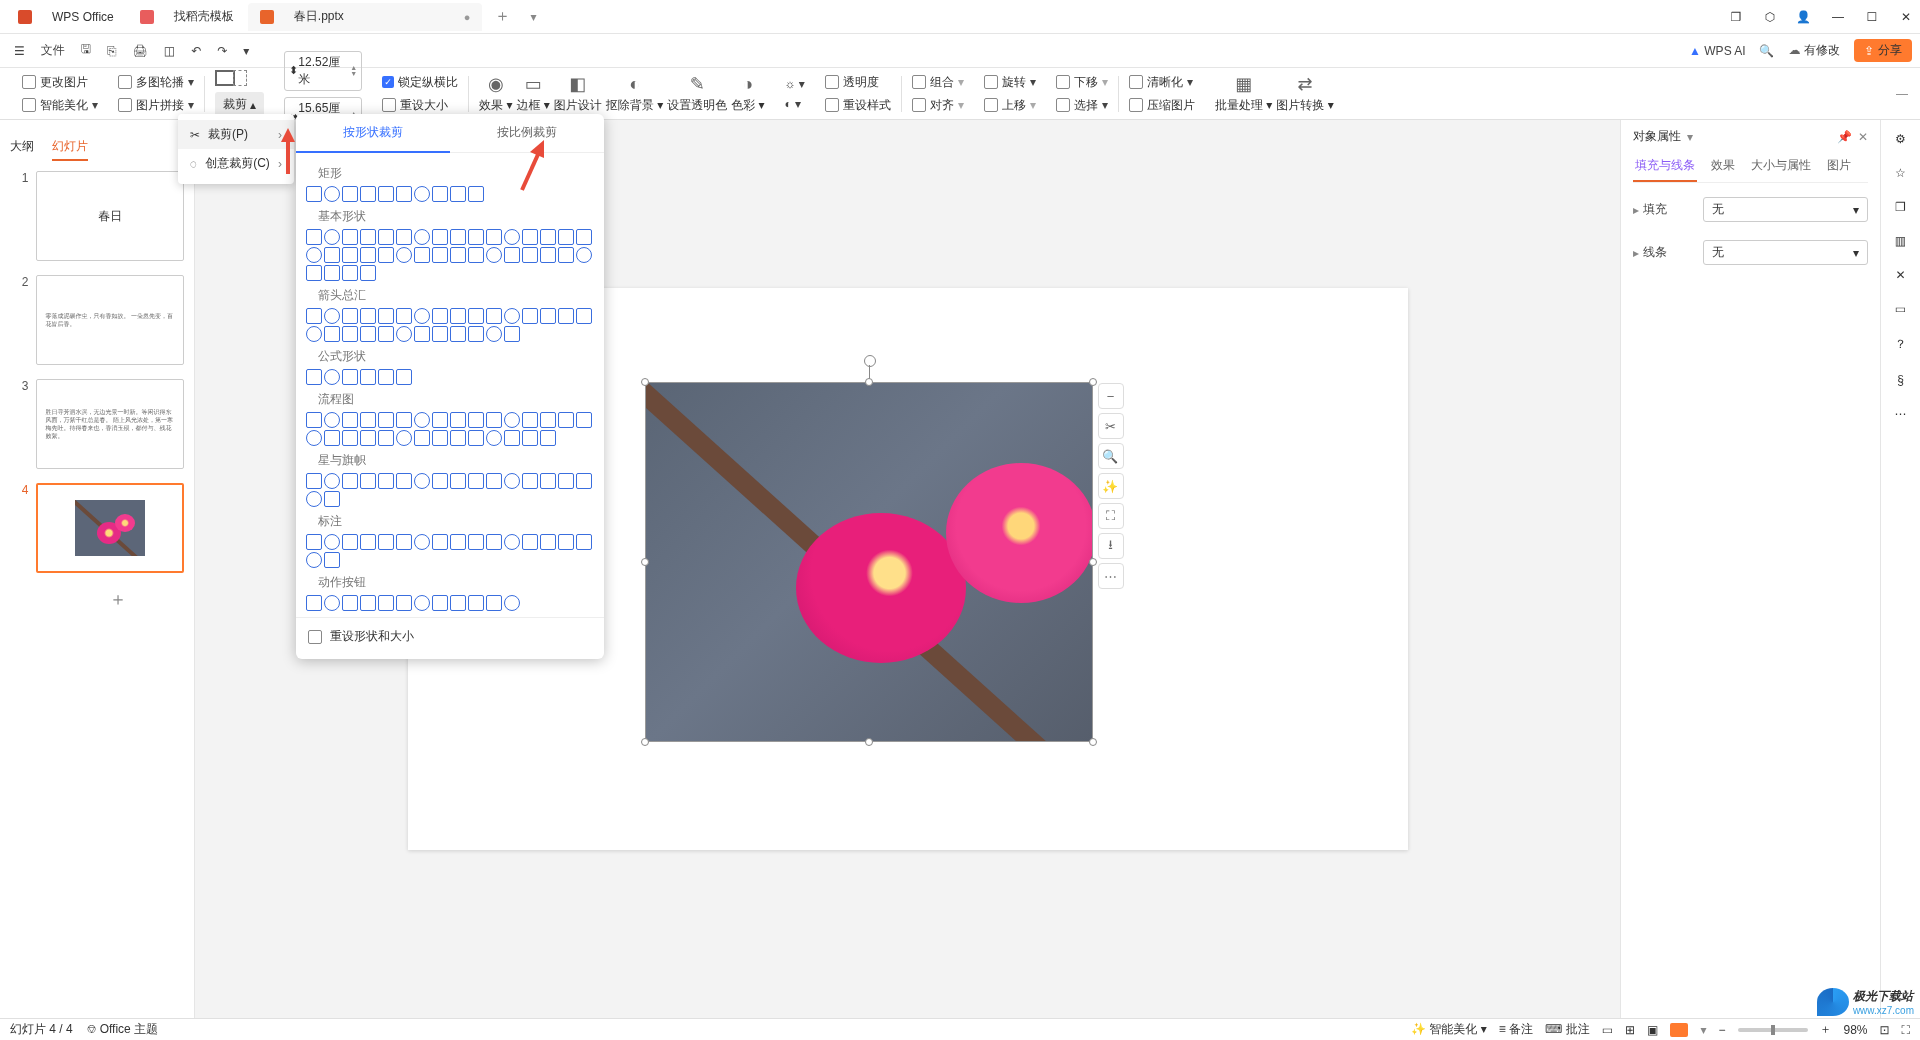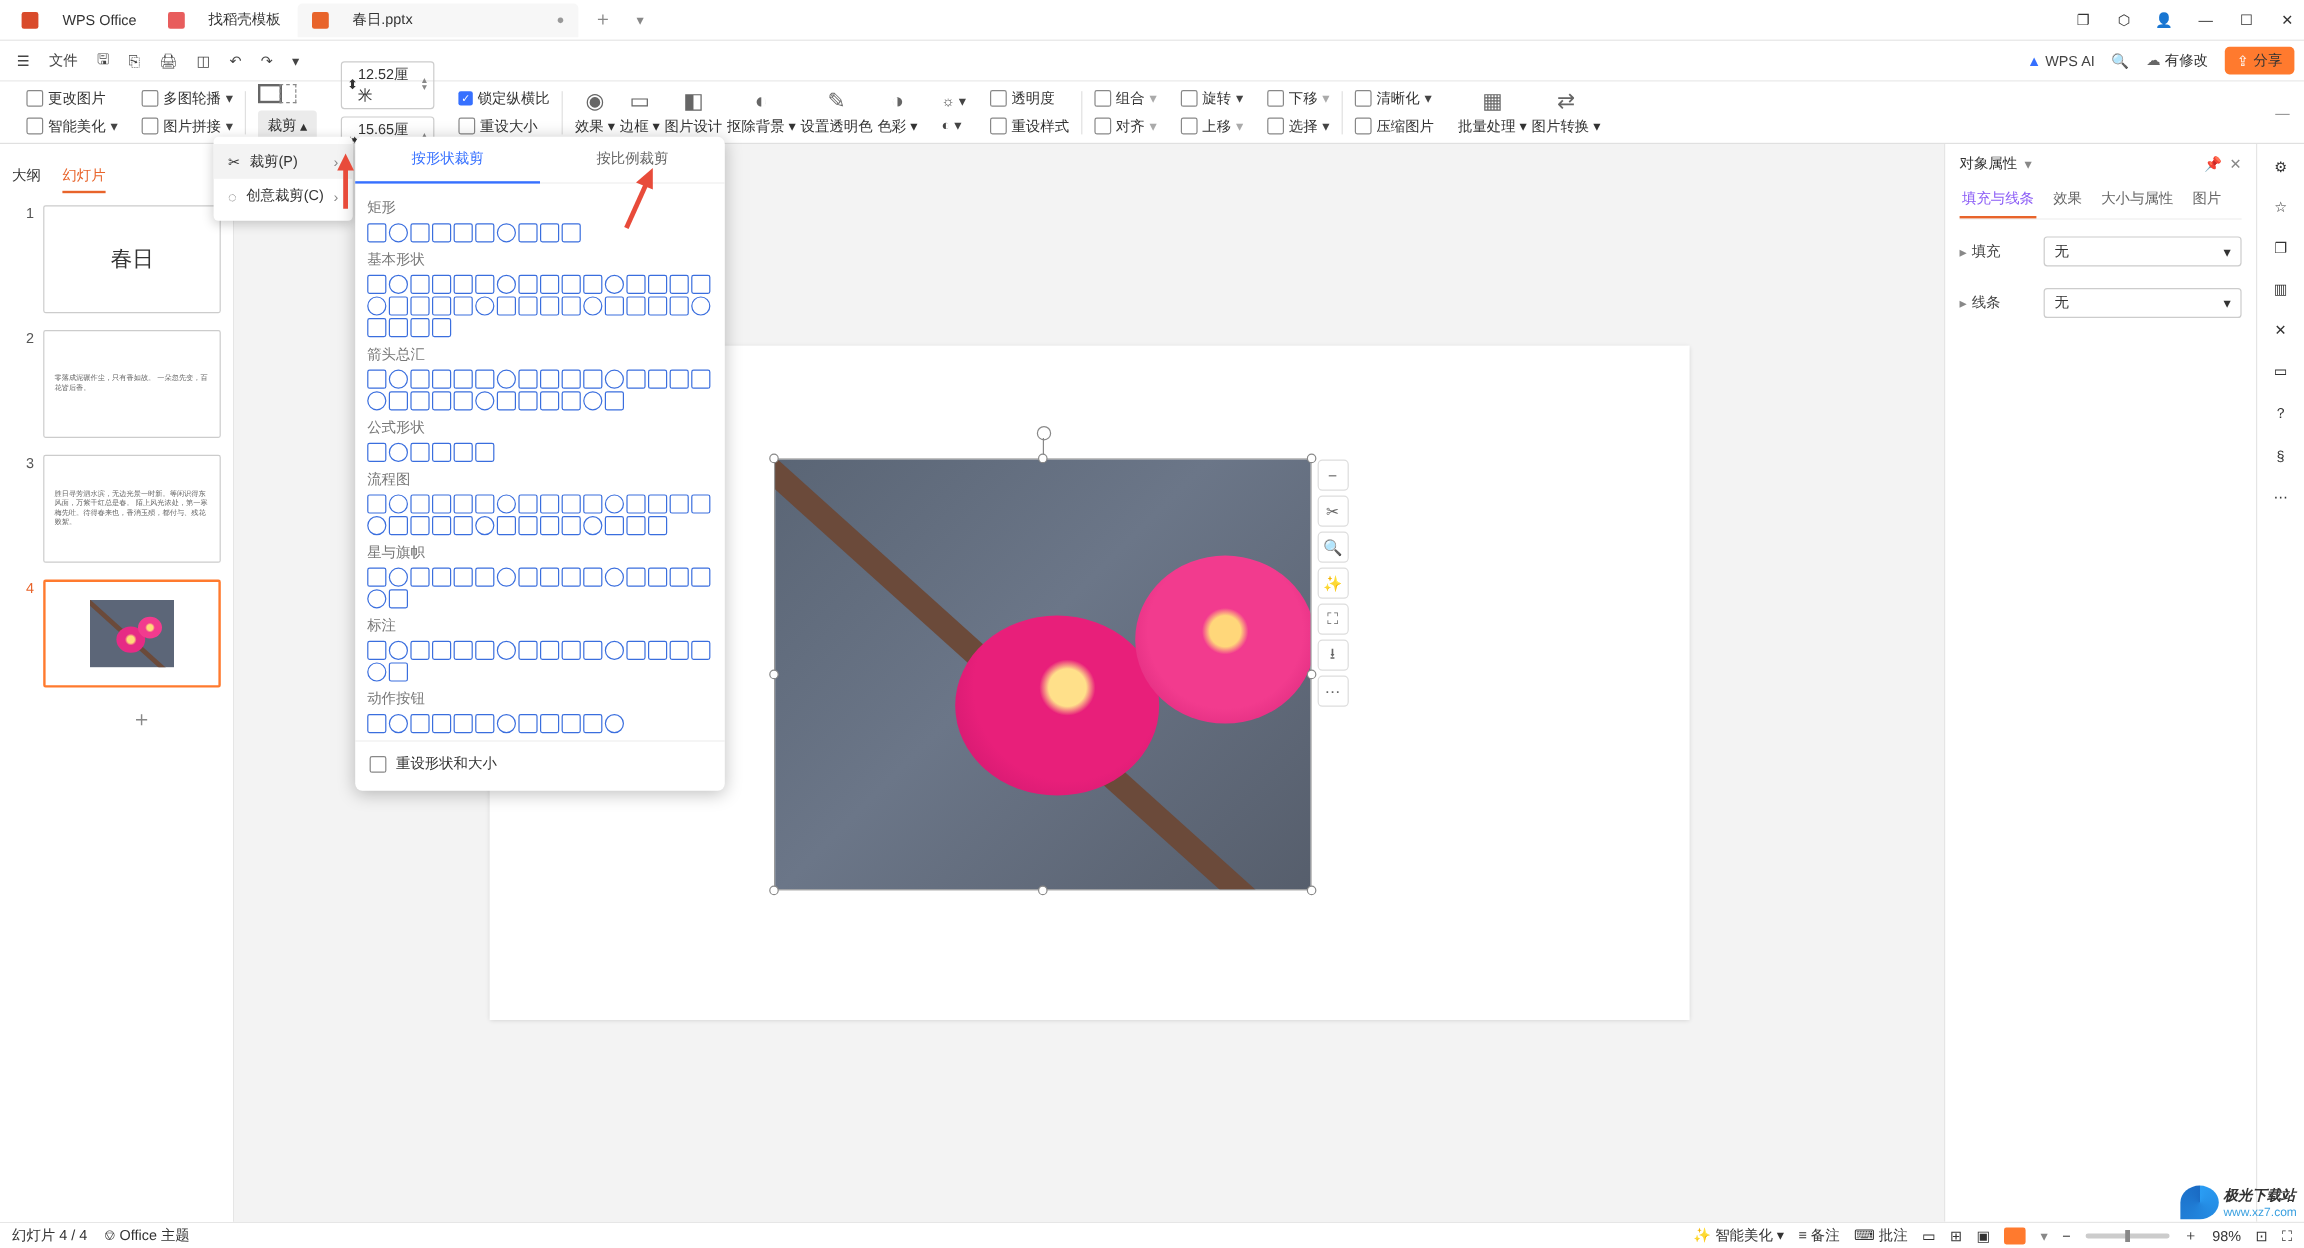--- a/index.html
+++ b/index.html
@@ -33,21 +33,21 @@
 .spin{display:flex;flex-direction:column;font-size:7px;line-height:6px;color:#888}
 .cbx{width:12px;height:12px;background:#3670ff;border-radius:2px;display:inline-flex;align-items:center;justify-content:center;color:#fff;font-size:9px}
 .body-area{display:flex;height:calc(100% - 142px);background:#f3f3f3;position:relative}
 .nav-tabs{display:flex;gap:18px;padding:10px 0;font-size:13px}
 .nav-tabs .nt.active{color:#e8642b;border-bottom:2px solid #e8642b;padding-bottom:4px}
 .thumbs{width:210px;background:#fff;padding:8px 10px;overflow:auto;border-right:1px solid #e5e5e5}
 .thumb-row{display:flex;gap:8px;margin-bottom:14px}
 .tn{width:20px;text-align:right;color:#555}
 .thumb{width:160px;height:90px;border:1px solid #ccc;background:#fff;border-radius:2px;position:relative;display:flex;align-items:center;justify-content:center;font-size:10px;color:#444;overflow:hidden}
 .thumb.sel{border:2px solid #ff7a2e}
-.thumb .title-slide{font-size:18px}
+.thumb .title-slide{font-size:12px}
 .thumb-text{font-size:6px;line-height:8px;color:#666;padding:0 8px}
 .thumb-add{width:160px;text-align:center;color:#888;font-size:18px;margin-left:28px;margin-top:10px}
 .canvas-wrap{flex:1;display:flex;flex-direction:column;position:relative;background:#f3f3f3}
 .canvas{flex:1;display:flex;align-items:center;justify-content:center;position:relative}
 .slide{width:1000px;height:562px;background:#fff;box-shadow:0 1px 4px rgba(0,0,0,.15);position:relative}
 .selected-image{position:absolute;left:237px;top:94px;width:448px;height:360px;border:1px solid #999}
 .flower-img{width:100%;height:100%;background:linear-gradient(135deg,#5a6575 0%,#6b7688 45%,#565e6c 100%);position:relative;overflow:hidden}
 .flower-img::before{content:"";position:absolute;left:-20px;top:-20px;width:700px;height:20px;background:#6b4a3a;transform:rotate(42deg);transform-origin:left top}
 .flower{position:absolute;border-radius:50%}
 .flower1{width:170px;height:150px;left:150px;top:130px;background:radial-gradient(circle at 55% 40%,#ffe08a 0 12%,#e81f7a 18% 60%,#c4156a 100%)}
@@ -77,21 +77,21 @@
 .orange-sq{width:18px;height:14px;background:#ff7a2e;border-radius:2px}
 
 .popup1{position:absolute;left:178px;top:114px;width:116px;background:#fff;box-shadow:0 2px 10px rgba(0,0,0,.2);border-radius:4px;padding:6px 0;z-index:50}
 .popup1 .prow{display:flex;align-items:center;gap:8px;padding:6px 12px}
 .popup1 .prow .chev{margin-left:auto;color:#888}
 .popup2{position:absolute;left:296px;top:114px;width:308px;background:#fff;box-shadow:0 2px 14px rgba(0,0,0,.25);border-radius:6px;z-index:51;padding-bottom:4px}
 .p2-tabs{display:flex}
 .p2-tab{flex:1;text-align:center;padding:10px 0;color:#666;border-bottom:1px solid #eee}
 .p2-tab.active{color:#3670ff;border-bottom:2px solid #3670ff}
 .p2-section{padding:6px 10px}
-.p2-title{color:#777;margin:6px 0 4px}
+.p2-title{color:#777;margin:6px 12px 4px}
 .shape-grid{display:flex;flex-wrap:wrap;gap:2px}
 .shp{width:16px;height:16px;border:1.3px solid #3a6ede;border-radius:2px;display:inline-block}
 .shp.ellipse{border-radius:50%}
 .p2-reset{border-top:1px solid #eee;padding:10px 12px;display:flex;align-items:center;gap:8px;color:#444}
 .arrow{position:absolute;z-index:60}
 .arrow-line{stroke:#e84b3a;stroke-width:4;fill:none}
 .arrow-head{fill:#e84b3a}
 
 .mini-img{width:70px;height:56px;background:#5c6678;position:relative;overflow:hidden}
 .mini-img .mf1{position:absolute;width:24px;height:22px;left:22px;top:22px;background:radial-gradient(circle,#ffda7a 0 18%,#e62b85 30% 100%);border-radius:50%}

